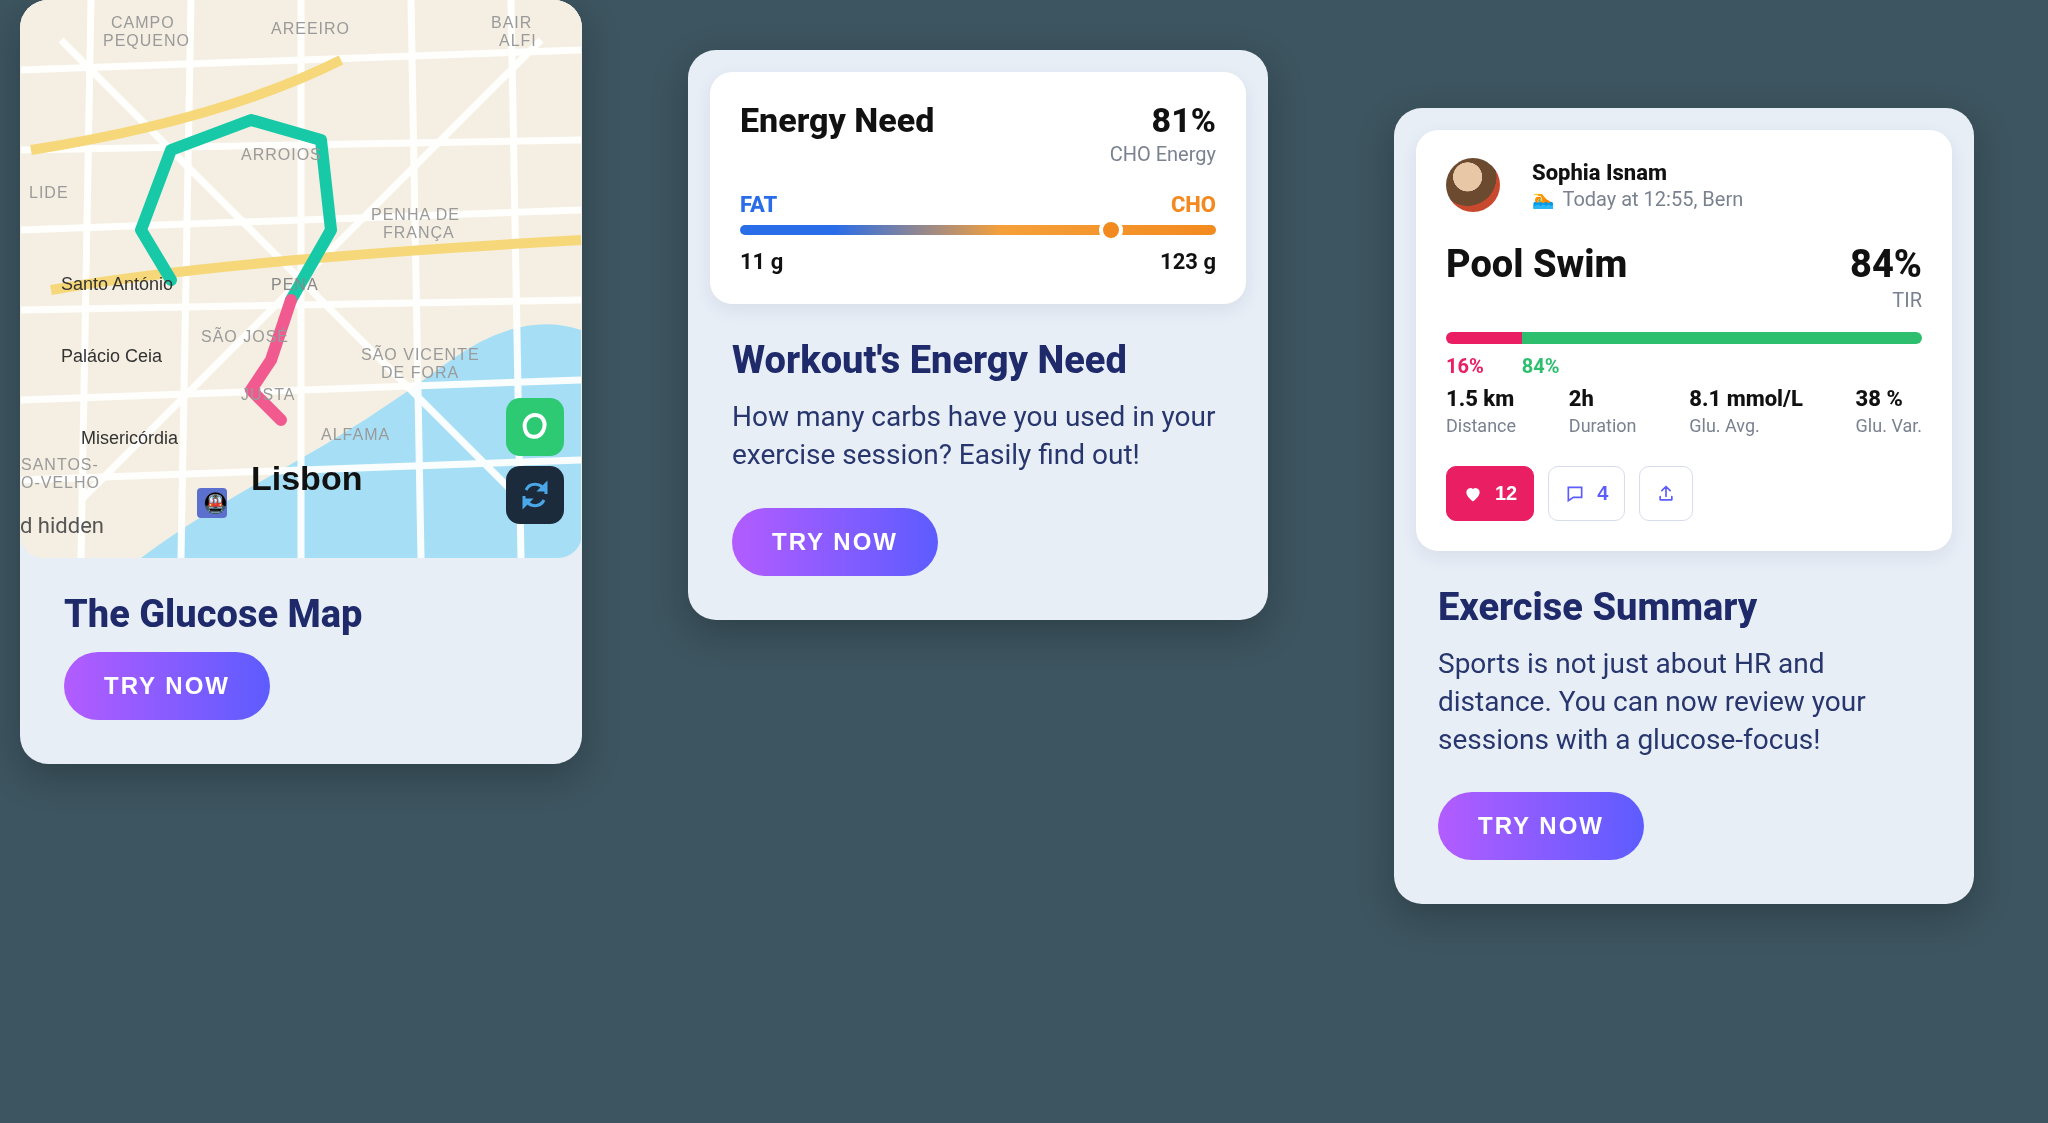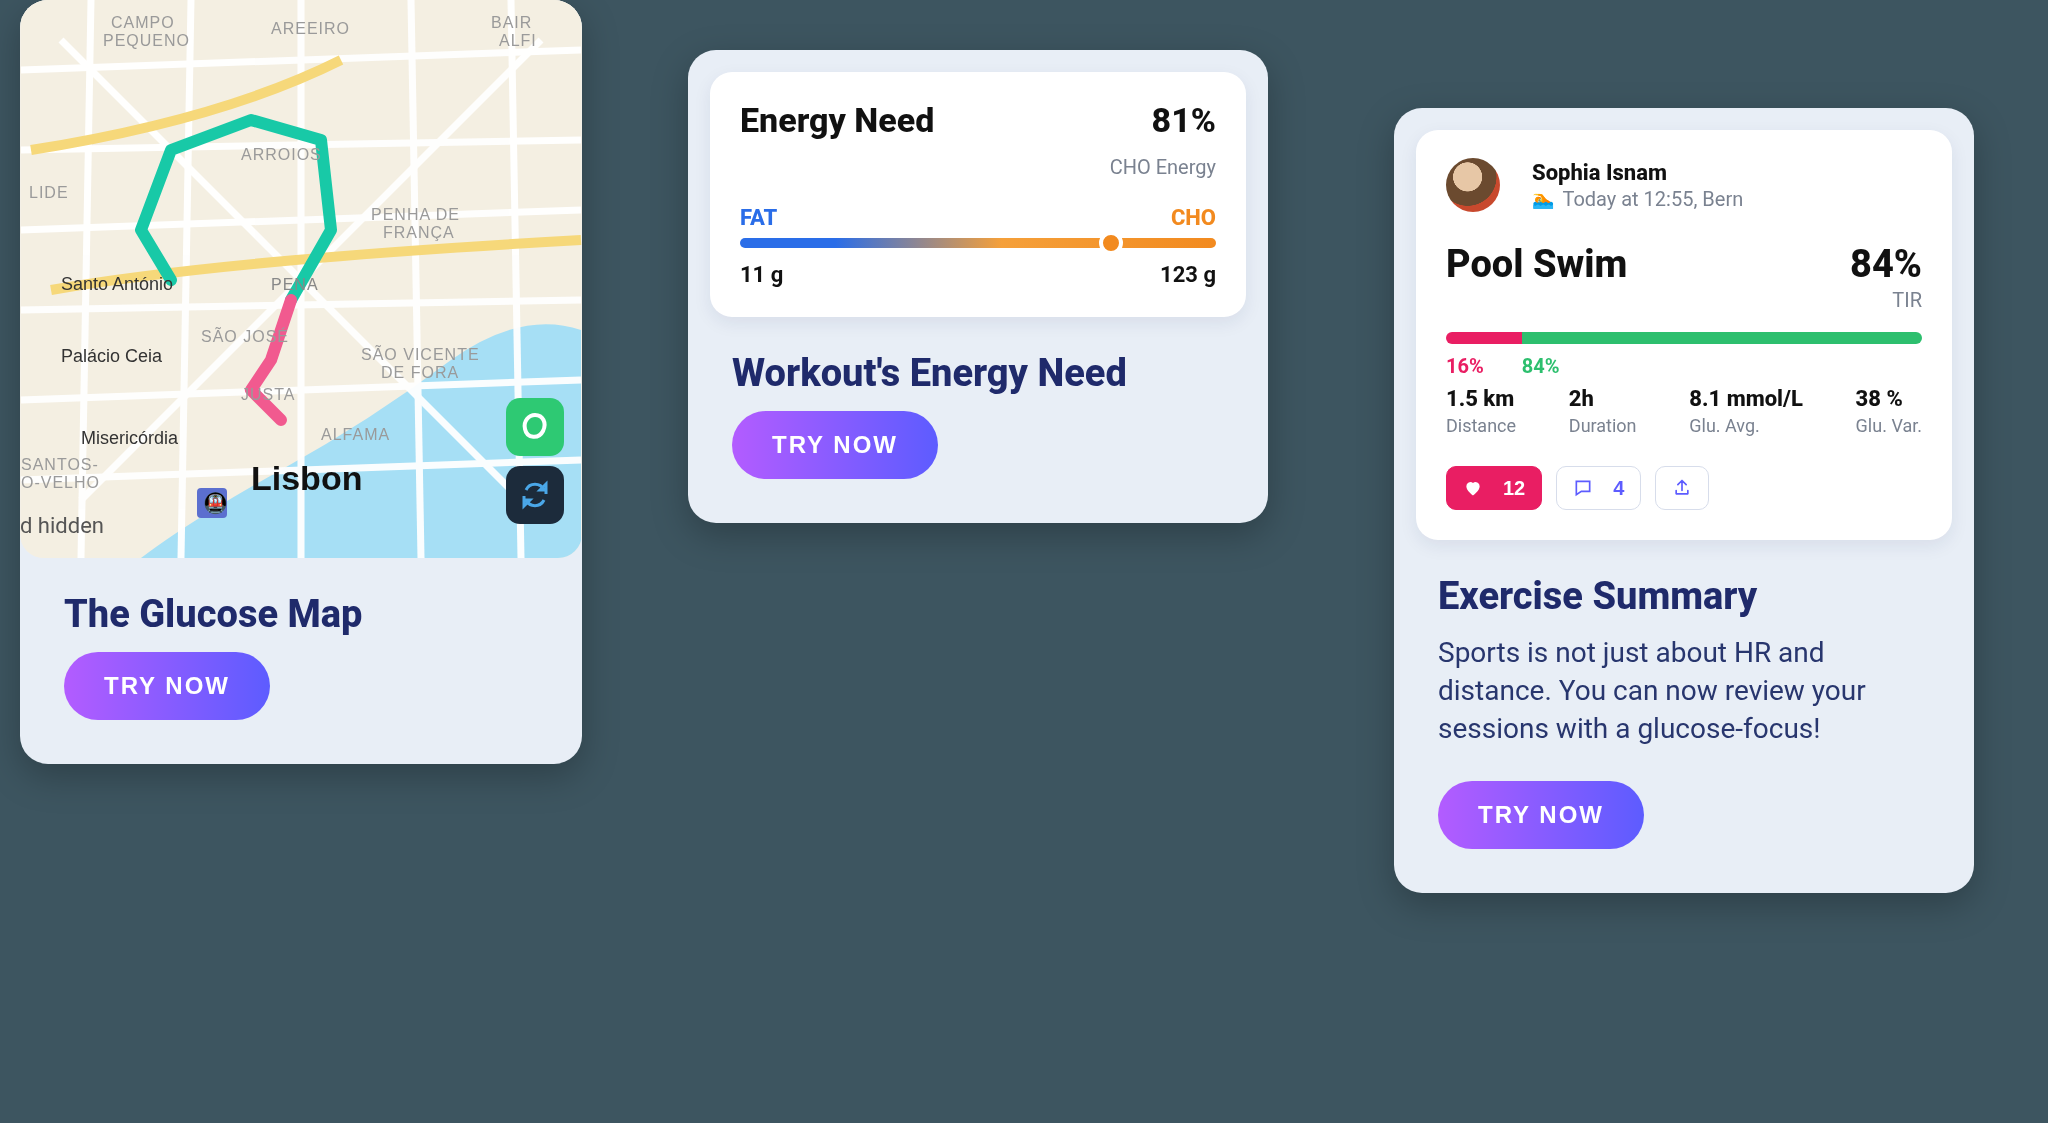--- a/index.html
+++ b/index.html
@@ -78,21 +78,21 @@
   .inner-white {
     background: #fff;
     border-radius: 22px;
     margin: 22px 22px 0 22px;
     padding: 28px 30px 30px 30px;
     box-shadow: 0 6px 18px rgba(30,40,90,0.08);
   }
   .en-row { display: flex; justify-content: space-between; align-items: flex-start; }
   .en-title { font-size: 34px; font-weight: 800; color: #111; }
   .en-pct   { font-size: 34px; font-weight: 800; color: #111; text-align: right; }
-  .en-sub   { font-size: 20px; color: #7a8290; text-align: right; margin-top: 15px; }
+  .en-sub   { font-size: 20px; color: #7a8290; text-align: right; margin-top: 2px; }
   .en-labels { display: flex; justify-content: space-between; margin-top: 26px; font-weight: 800; font-size: 22px; }
   .lbl-fat { color: #2a6de8; }
   .lbl-cho { color: #f28a1f; }
   .en-bar {
     position: relative;
     height: 10px;
     border-radius: 6px;
     margin-top: 8px;
     background: linear-gradient(90deg, #2a6de8 0%, #2a6de8 20%, #f5a03a 55%, #f28a1f 100%);
   }
@@ -125,22 +125,22 @@
   .tir-pink  { background: #e91e63; }
   .tir-green { background: #2dbf6e; }
   .tir-pcts { display: flex; gap: 38px; margin-top: 10px; font-size: 20px; font-weight: 700; }
   .pct-pink  { color: #e91e63; }
   .pct-green { color: #2dbf6e; }
   .stats { display: flex; justify-content: space-between; margin-top: 8px; }
   .stat-val { font-size: 22px; font-weight: 800; color: #111; white-space: nowrap; }
   .stat-lbl { font-size: 18px; color: #7a8290; margin-top: 4px; white-space: nowrap; }
   .actions { display: flex; gap: 14px; margin-top: 30px; }
   .pill {
-    display: inline-flex; align-items: center; gap: 20px;
-    height: 44px; padding: 0 16px; border-radius: 10px;
+    display: inline-flex; align-items: center; gap: 12px;
+    height: 55px; padding: 0 16px; border-radius: 10px;
     font-size: 20px; font-weight: 700;
     border: 1.5px solid #d7ddeb;
     background: #fff;
     color: #5d5cff;
     cursor: pointer;
   }
   .pill.like { background: #e91e63; color: #fff; border-color: #e91e63; }
   .share-icon-svg { width: 20px; height: 20px; }
 </style>
 </head>
@@ -242,20 +242,21 @@
     <div class="en-bar">
       <div class="en-knob" id="en-knob" style="left: calc(78% - 12px);"></div>
     </div>
     <div class="en-vals">
       <span>11 g</span>
       <span>123 g</span>
     </div>
   </div>
   <div class="card-body">
     <div class="card-title">Workout's Energy Need</div>
+    <div class="card-desc">How many carbs have you used in your exercise session? Easily find out!</div>
     <button class="try-btn">TRY NOW</button>
   </div>
 </div>
 
 <div class="card c3">
   <div class="inner-white">
     <div class="ex-head">
       <div class="avatar"></div>
       <div>
         <div class="ex-name">Sophia Isnam</div>

